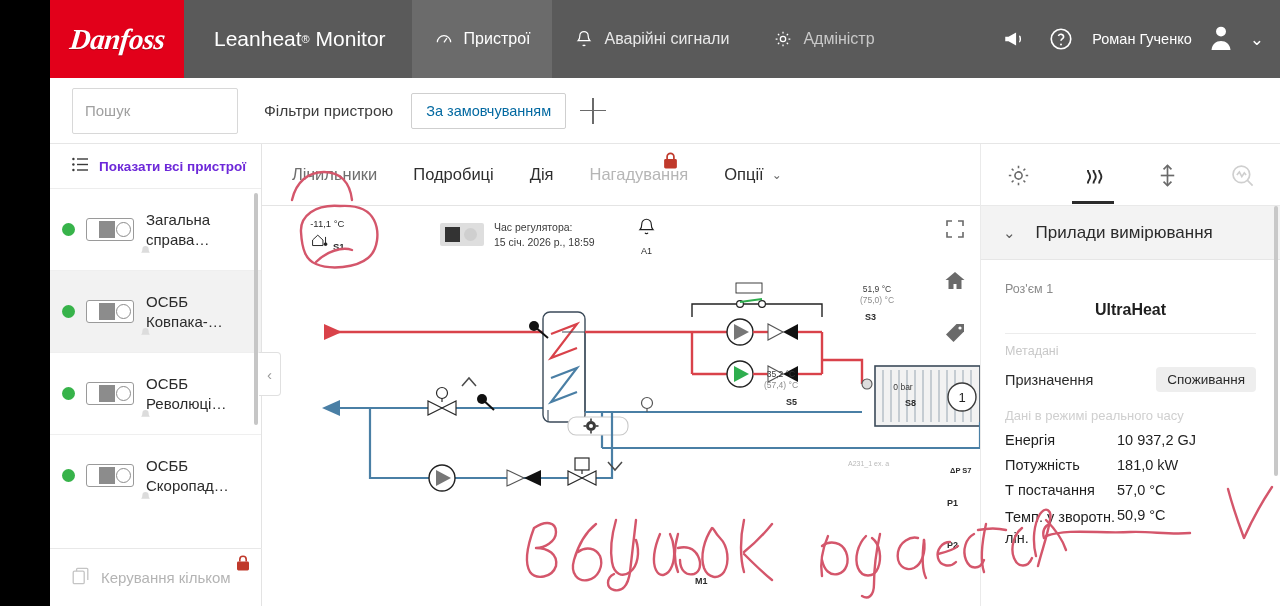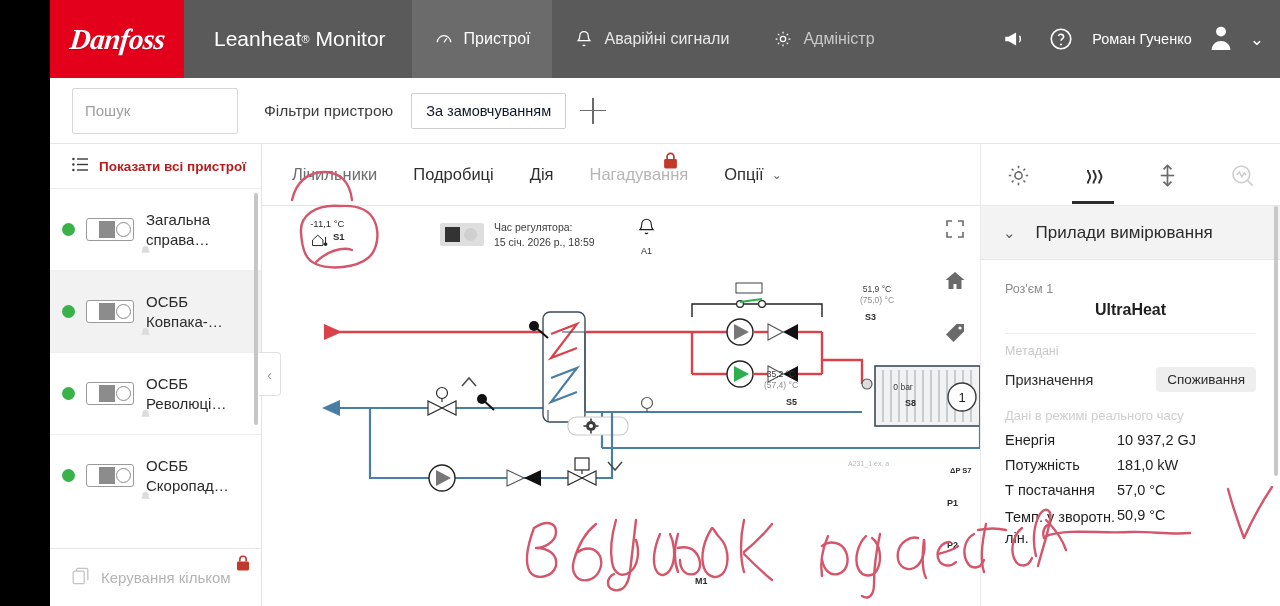--- a/index.html
+++ b/index.html
@@ -55,39 +55,39 @@
   .search-input {
     width: 166px; height: 46px; border: 1px solid #d8d8d8; background: #fff;
     border-radius: 2px; padding: 0 12px; font-size: 15px; color: #333;
     font-family: "Liberation Sans", sans-serif; outline: none;
   }
   .search-input::placeholder { color: #a0a0a0; }
   .filters-label { margin-left: 26px; font-size: 15.5px; color: #3c3c3c; }
   .filter-chip {
     margin-left: 18px; height: 36px; border: 1px solid #cfcfcf; border-radius: 2px;
     background: #fff; padding: 0 14px; display: flex; align-items: center;
-    font-size: 14.5px; color: #0f172a; cursor: pointer;
+    font-size: 14.5px; color: #0369a1; cursor: pointer;
   }
   .plus-btn {
     margin-left: 14px; width: 26px; height: 26px; position: relative; cursor: pointer;
   }
   .plus-btn:before, .plus-btn:after {
     content:""; position:absolute; background:#6a6a6a;
   }
   .plus-btn:before { left: 0; top: 12px; width: 26px; height: 1.6px; }
   .plus-btn:after { top: 0; left: 12px; height: 26px; width: 1.6px; }
 
   
   .sidebar {
     position: absolute; left: 50px; top: 144px; width: 212px; height: 462px;
     background: #ffffff; border-right: 1px solid #e3e3e3;
   }
   .sb-header {
     height: 44px; display: flex; align-items: center; gap: 10px;
-    padding-left: 22px; font-size: 13.5px; font-weight: bold; color: #b91c1c;
+    padding-left: 22px; font-size: 13.5px; font-weight: bold; color: #6d28d9;
     white-space: nowrap; cursor: pointer;
   }
   .sb-header svg { width: 17px; height: 15px; }
   .sb-list { position: relative; height: 328px; overflow: hidden; border-top: 1px solid #ededed; }
   .sb-item {
     display: flex; align-items: center; height: 82px; padding-left: 12px;
     border-bottom: 1px solid #efefef; cursor: pointer; position: relative;
   }
   .sb-item.selected { background: #f2f2f2; }
   .status-dot { width: 13px; height: 13px; border-radius: 50%; background: #37b34a; flex: 0 0 auto; }
@@ -135,21 +135,21 @@
   .tab.disabled { color: #b6b6b6; }
   .tab .lock-tab { position: absolute; top: 8px; right: 28px; }
   .tab .lock-tab svg { width: 15px; height: 17px; }
   .tab .chev { margin-left: 8px; font-size: 12px; color: #6b6b6b; }
 
   .diagram { position: relative; width: 718px; height: 400px; background: #fff; overflow: hidden; }
   .outdoor {
     position: absolute; left: 48px; top: 12px; display: flex; flex-direction: column; align-items: center;
   }
   .outdoor .t { font-size: 9.5px; color: #2b2b2b; }
-  .outdoor .row { display: flex; align-items: flex-start; gap: 4px; margin-top: 2px; }
+  .outdoor .row { display: flex; align-items: flex-end; gap: 4px; margin-top: 2px; }
   .outdoor .row svg { width: 19px; height: 17px; }
   .outdoor .sid { font-size: 9.5px; font-weight: bold; color: #2b2b2b; }
 
   .ctrl-time { position: absolute; left: 178px; top: 14px; display: flex; align-items: center; gap: 10px; }
   .ctrl-box { width: 44px; height: 23px; background: #dedede; border-radius: 2px; display: flex; align-items: center; padding: 0 5px; gap: 4px; }
   .ctrl-box .sq { width: 15px; height: 15px; background: #333; }
   .ctrl-box .ci { width: 13px; height: 13px; border-radius: 50%; background: #cfcfcf; }
   .ctrl-time .lbl { font-size: 10.5px; color: #3a3a3a; line-height: 1.4; }
 
   .alarm-a1 { position: absolute; left: 374px; top: 10px; display: flex; flex-direction: column; align-items: center; }

